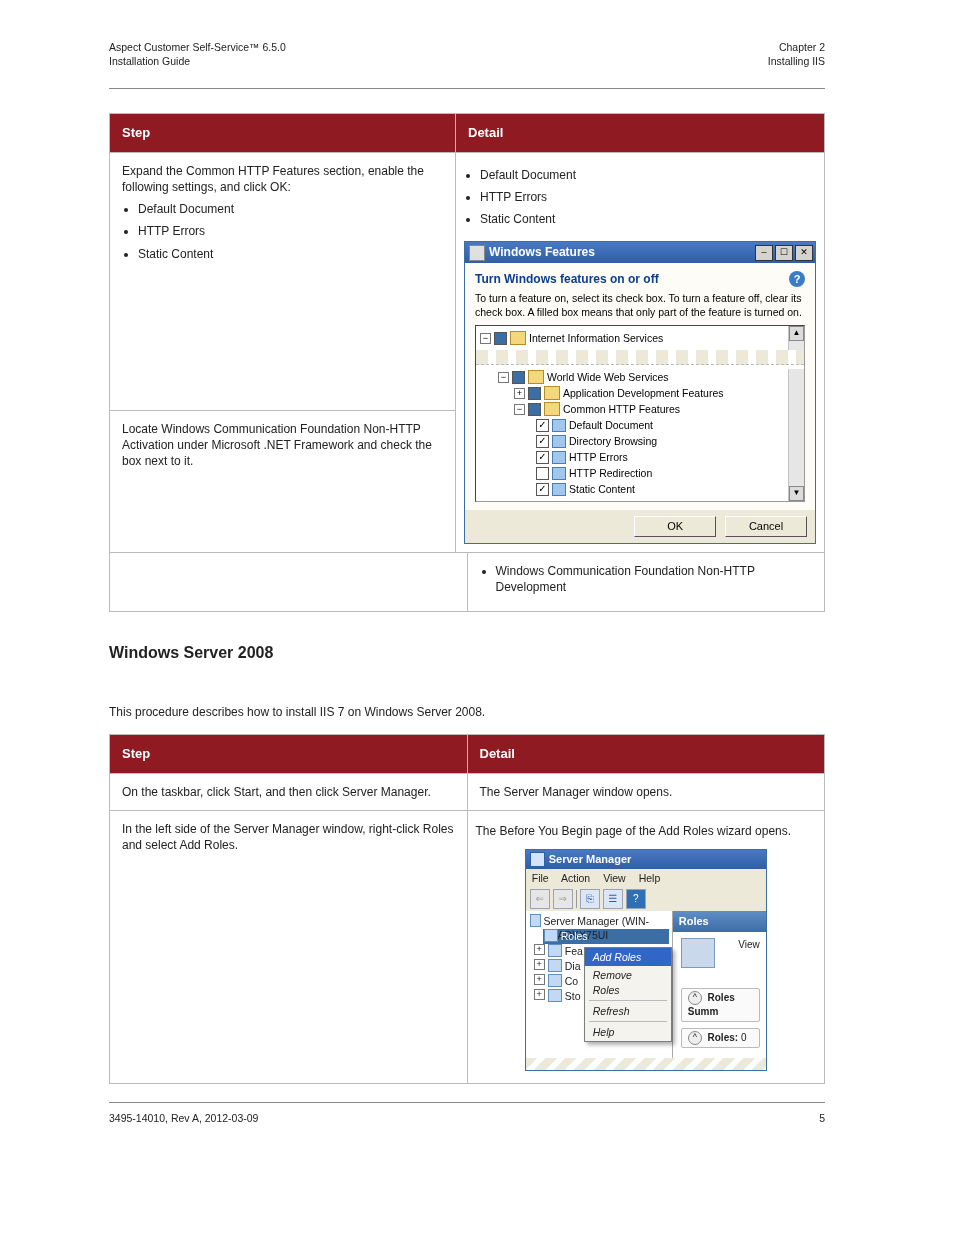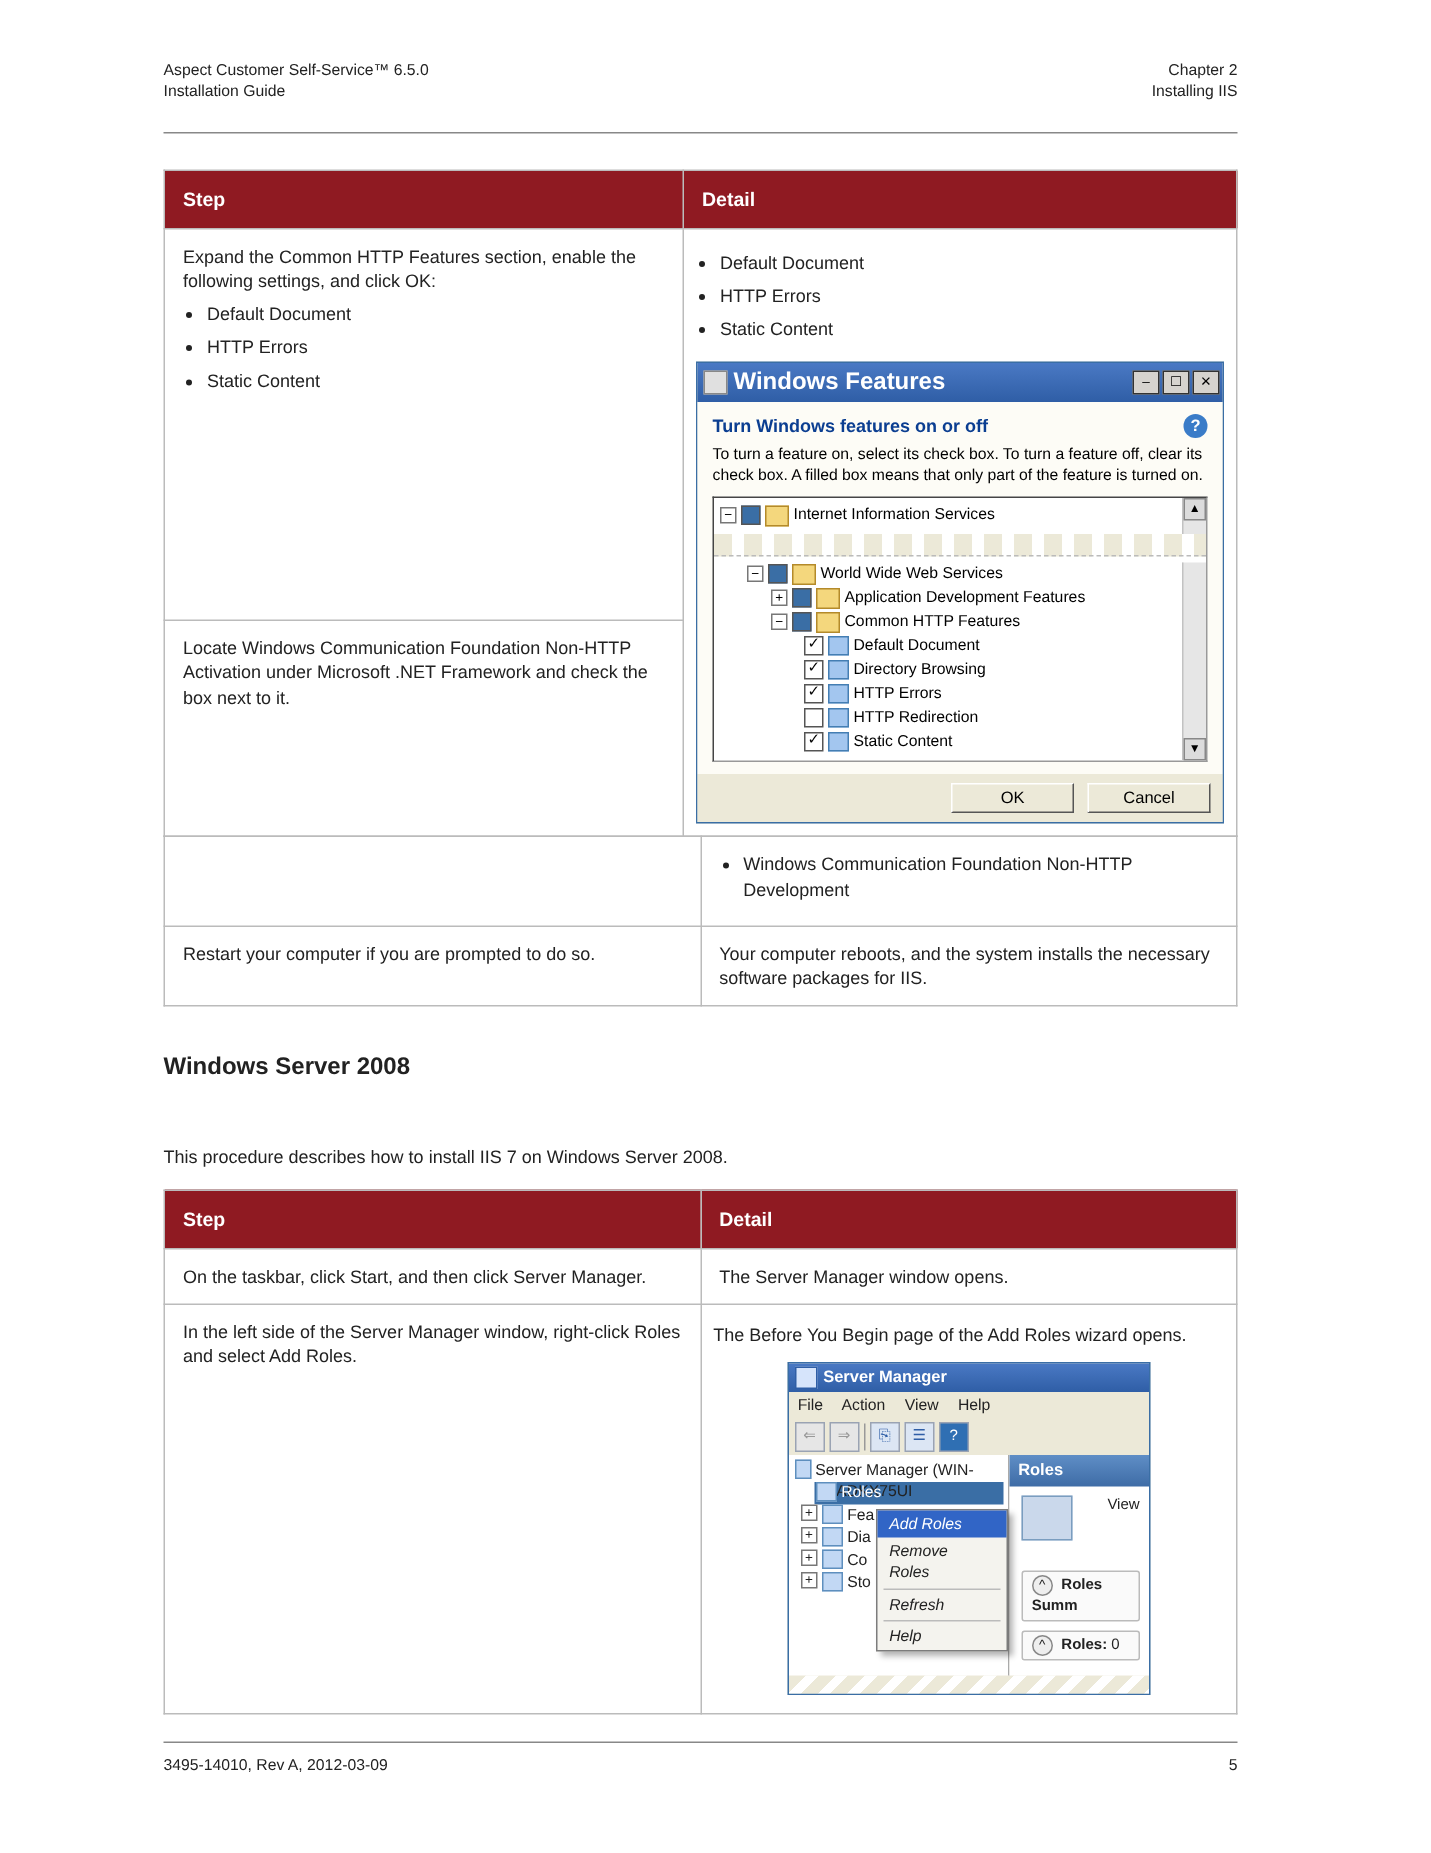--- a/index.html
+++ b/index.html
@@ -85,21 +85,21 @@
     display: flex;
     align-items: center;
     padding: 2px 2px 2px 4px;
   }
   .wf-title .t-icon {
     width: 14px; height: 14px;
     background: #e0e0e0; border: 1px solid #888;
     margin-right: 4px;
     display: inline-block;
   }
-  .wf-title-text { flex: 1; font-weight: bold; font-size: 16px; }
+  .wf-title-text { flex: 1; font-weight: bold; font-size: 12px; }
   .wf-ctrl {
     width: 16px; height: 14px;
     background: #d6d3ce;
     border: 1px solid #333;
     margin-left: 2px;
     text-align: center;
     font-size: 9px;
     line-height: 13px;
     color: #000;
   }
@@ -392,24 +392,20 @@
       <tr>
         <td style="width:50%;">
           
         </td>
         <td>
           <ul class="bullets">
             <li>Windows Communication Foundation Non-HTTP Development</li>
           </ul>
         </td>
       </tr>
-      <tr>
-        <td>Restart your computer if you are prompted to do so.</td>
-        <td>Your computer reboots, and the system installs the necessary software packages for IIS.</td>
-      </tr>
     </tbody>
   </table>
 
   <div class="section-heading">Windows Server 2008</div>
   <div class="section-text">This procedure describes how to install IIS 7 on Windows Server 2008.</div>
 
   <table class="inst">
     <thead>
       <tr>
         <th>Step</th>

